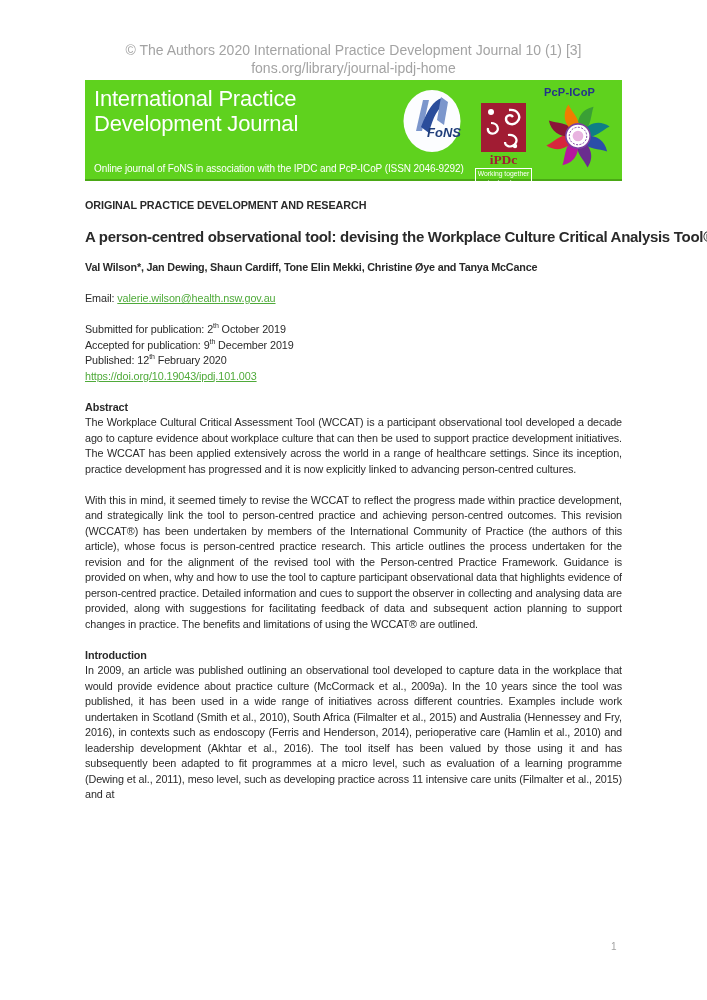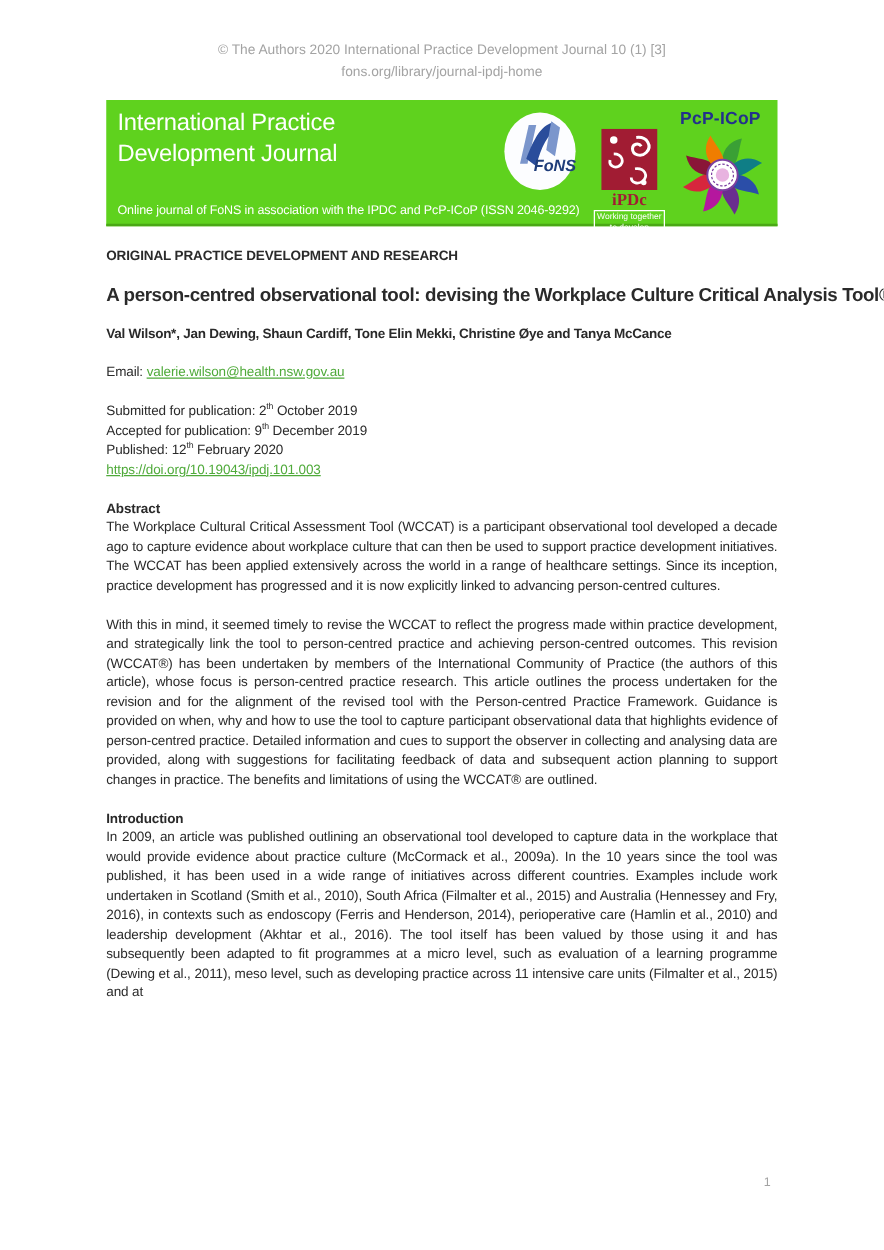--- a/index.html
+++ b/index.html
@@ -3,44 +3,44 @@
 <meta charset="utf-8">
 <style>
   * { margin:0; padding:0; box-sizing:border-box; }
   html,body { background:#ffffff; }
   body { font-family:"Liberation Sans", sans-serif; }
   .page {
     position:relative; width:707px; height:1000px; margin:0 auto;
     background:#fff; overflow:hidden;
   }
   
-  .copyright { padding-top:31px; text-align:center; color:var(--muted-gray,#a3a3a3);
-    font-size:11px; line-height:18px; }
+  .copyright { padding-top:41px; text-align:center; color:var(--muted-gray,#a3a3a3);
+    font-size:14px; line-height:18px; }
   
   .banner {
     position:absolute; left:85px; top:80px; width:537px; height:101px;
     background:var(--banner-green,#5fd21e);
     border-bottom:2px solid var(--banner-green-dark,#4aa815);
   }
   .banner-title { position:absolute; left:9px; top:7px; color:#fff;
-    font-size:19px; line-height:24.5px; letter-spacing:-0.2px; }
+    font-size:22px; line-height:24.5px; letter-spacing:-0.2px; }
   .banner-tagline { position:absolute; left:9px; bottom:5px; color:#fff;
     font-size:10px; letter-spacing:-0.1px; }
   
   .fons-logo { position:absolute; left:318px; top:9px; width:58px; height:64px; }
   
   .ipdc-logo { position:absolute; left:390px; top:23px; width:57px; text-align:center; }
   .ipdc-square { display:block; margin:0 auto; }
   .ipdc-label { font-family:"Liberation Serif", serif; font-weight:700;
     font-size:13.5px; line-height:15px; color:var(--ipdc-crimson,#a11c33); }
   .ipdc-box { border:1px solid #fff; margin-top:1px; padding:1px 0;
     font-size:6.8px; line-height:8.6px; color:#fff; }
   
   .pcp-logo { position:absolute; left:455px; top:6px; width:76px; }
-  .pcp-label { margin-left:4px; font-size:14px; font-weight:700;
+  .pcp-label { margin-left:4px; font-size:11px; font-weight:700;
     color:var(--pcp-navy,#23318c); letter-spacing:0.2px; }
   .pcp-wheel { display:block; margin:1px auto 0; }
   
   .article { position:absolute; left:85px; top:198px; width:537px;
     color:var(--body-text,#2a2a2a); font-size:10.8px; line-height:15.5px;
     letter-spacing:-0.1px; }
   .line { line-height:15.5px; }
   .bold { font-weight:700; }
   .mb { margin-bottom:15.5px; }
   .nowrap { white-space:nowrap; }

